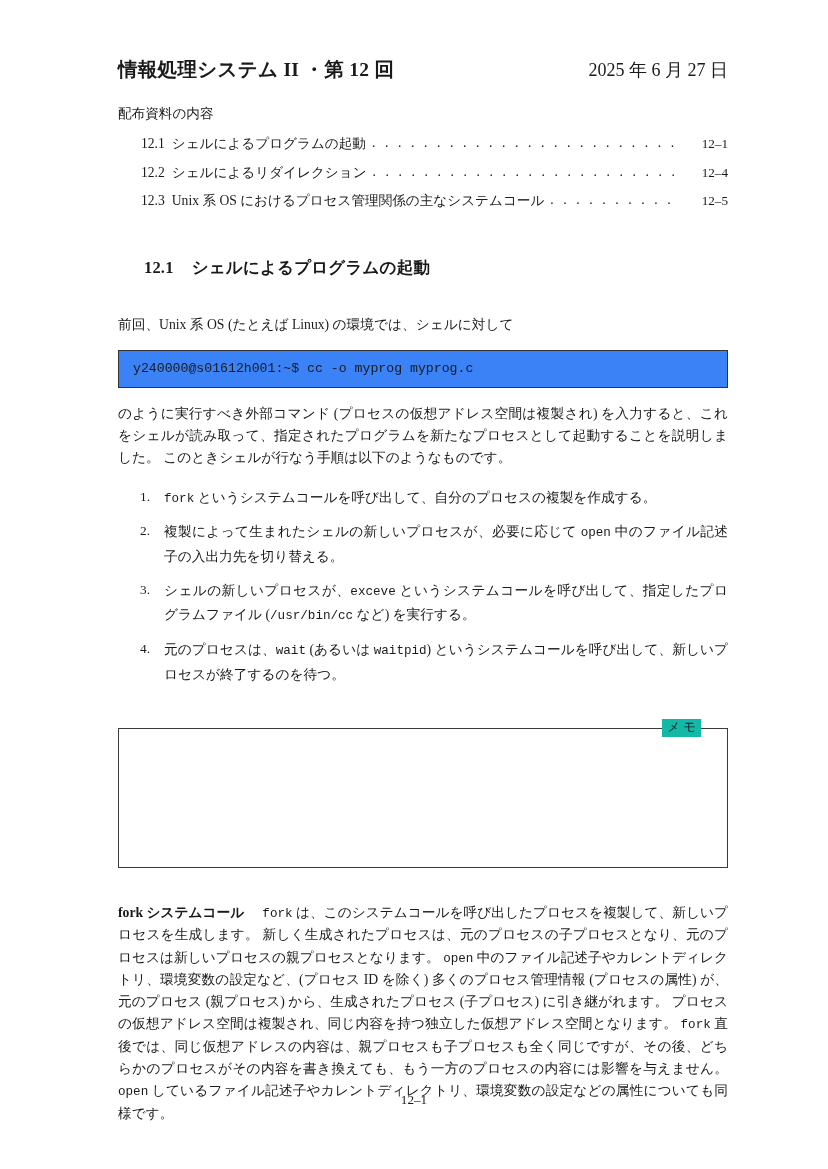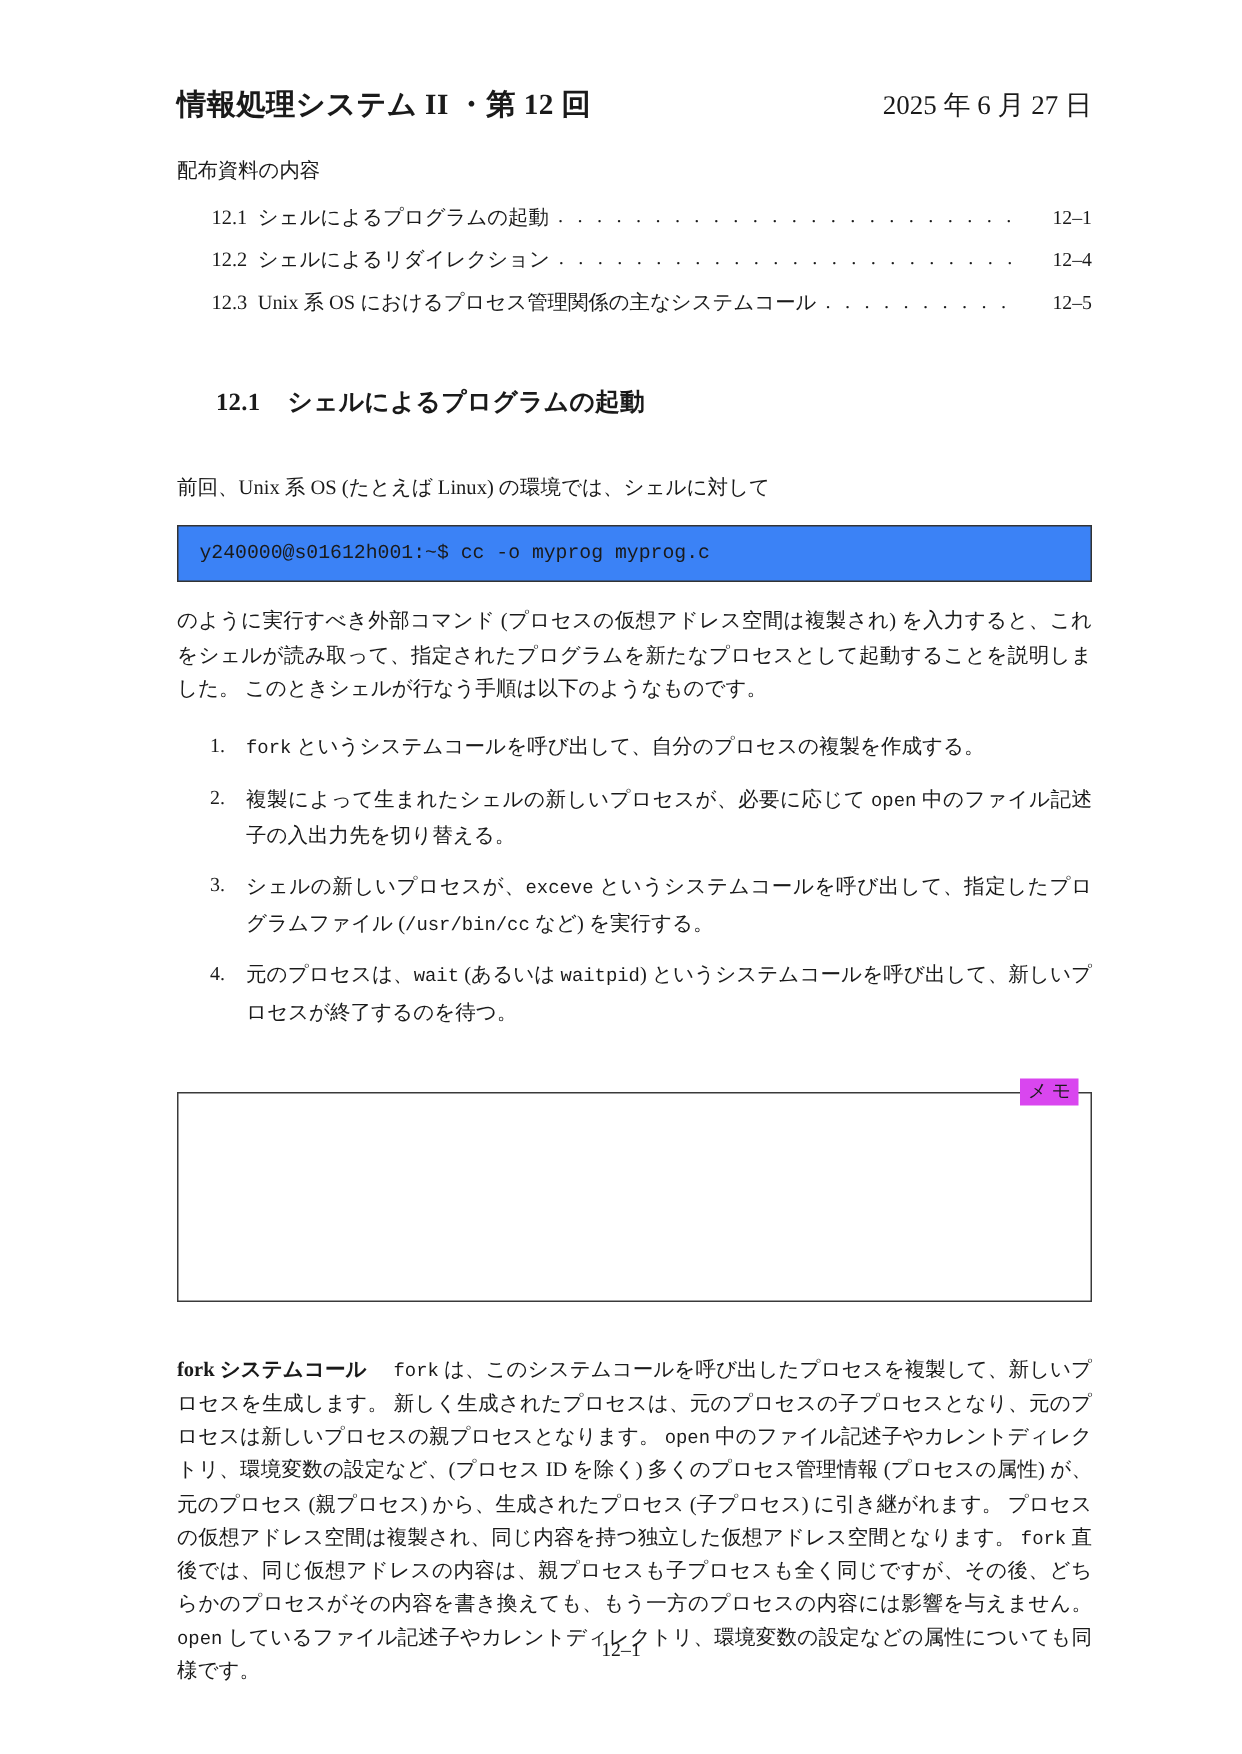--- a/index.html
+++ b/index.html
@@ -153,23 +153,23 @@
     position: absolute;
     left: 0; top: 12px;
     width: 100%;
     height: 140px;
     border: 1px solid #3a3a3a;
     box-sizing: border-box;
     background: #fff;
   }
   .memo-label {
     position: absolute;
-    right: 9px;
+    right: 27px;
     top: 3px;
-    background: #d946ef;
+    background: #14b8a6;
     padding: 0 5px;
     font-size: 12.5px;
     line-height: 1.4;
     white-space: pre;
     z-index: 2;
   }
 
   
   .para-head {
     font-weight: bold;

